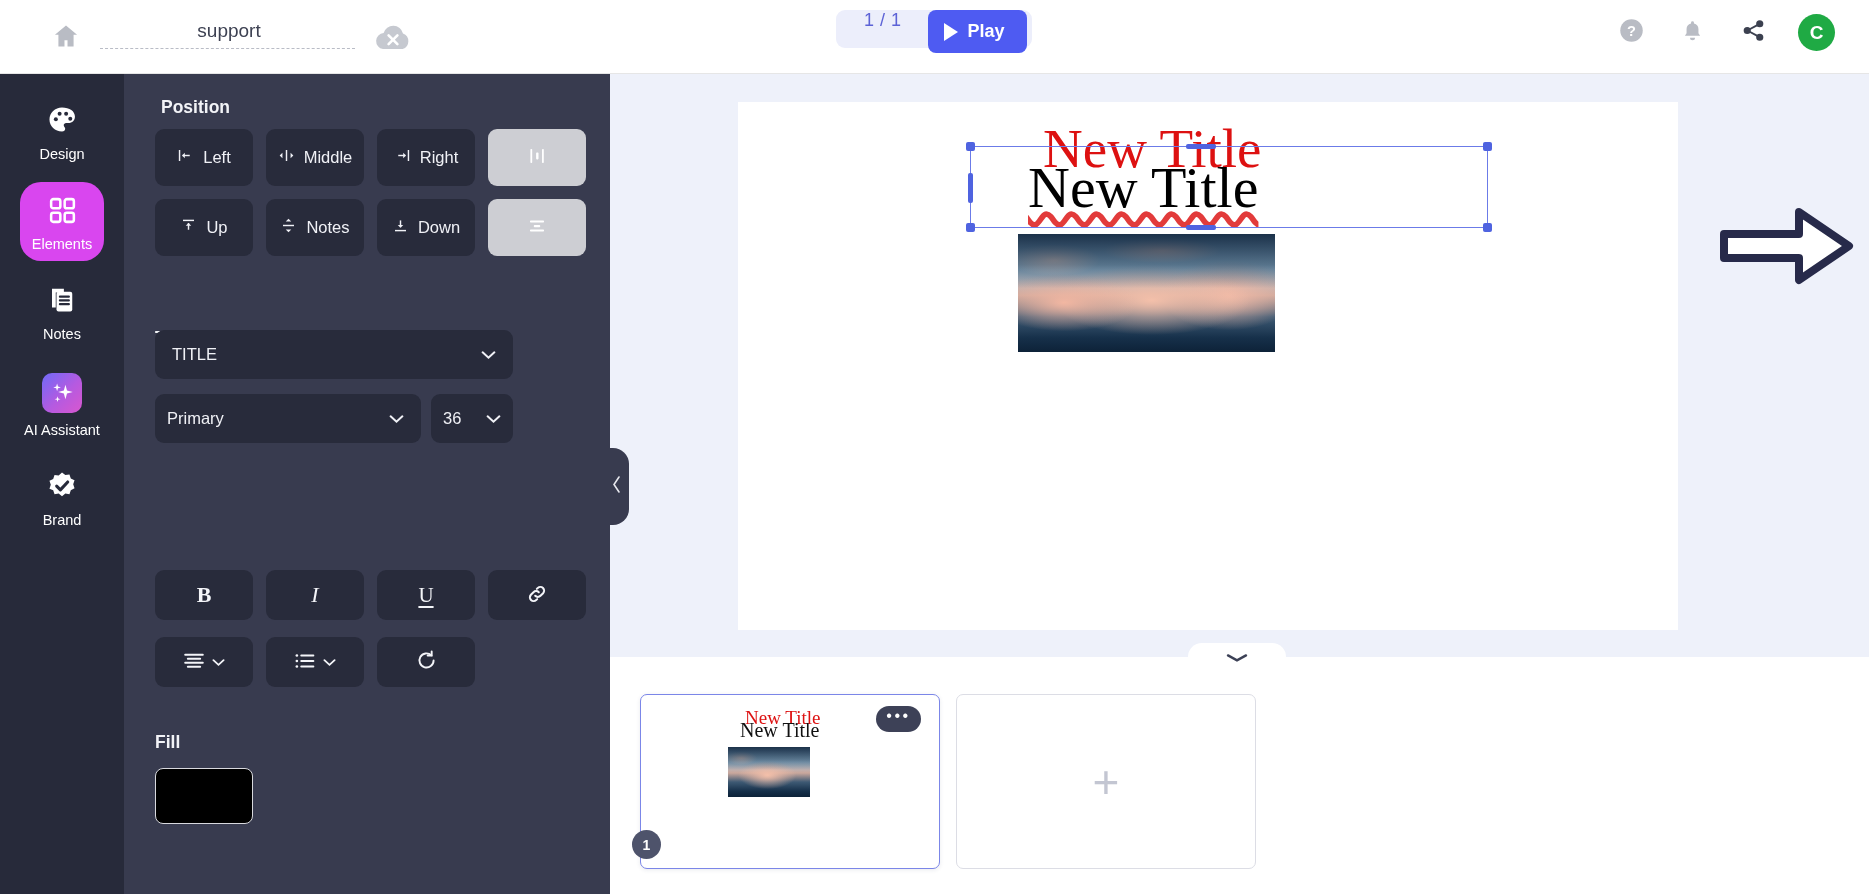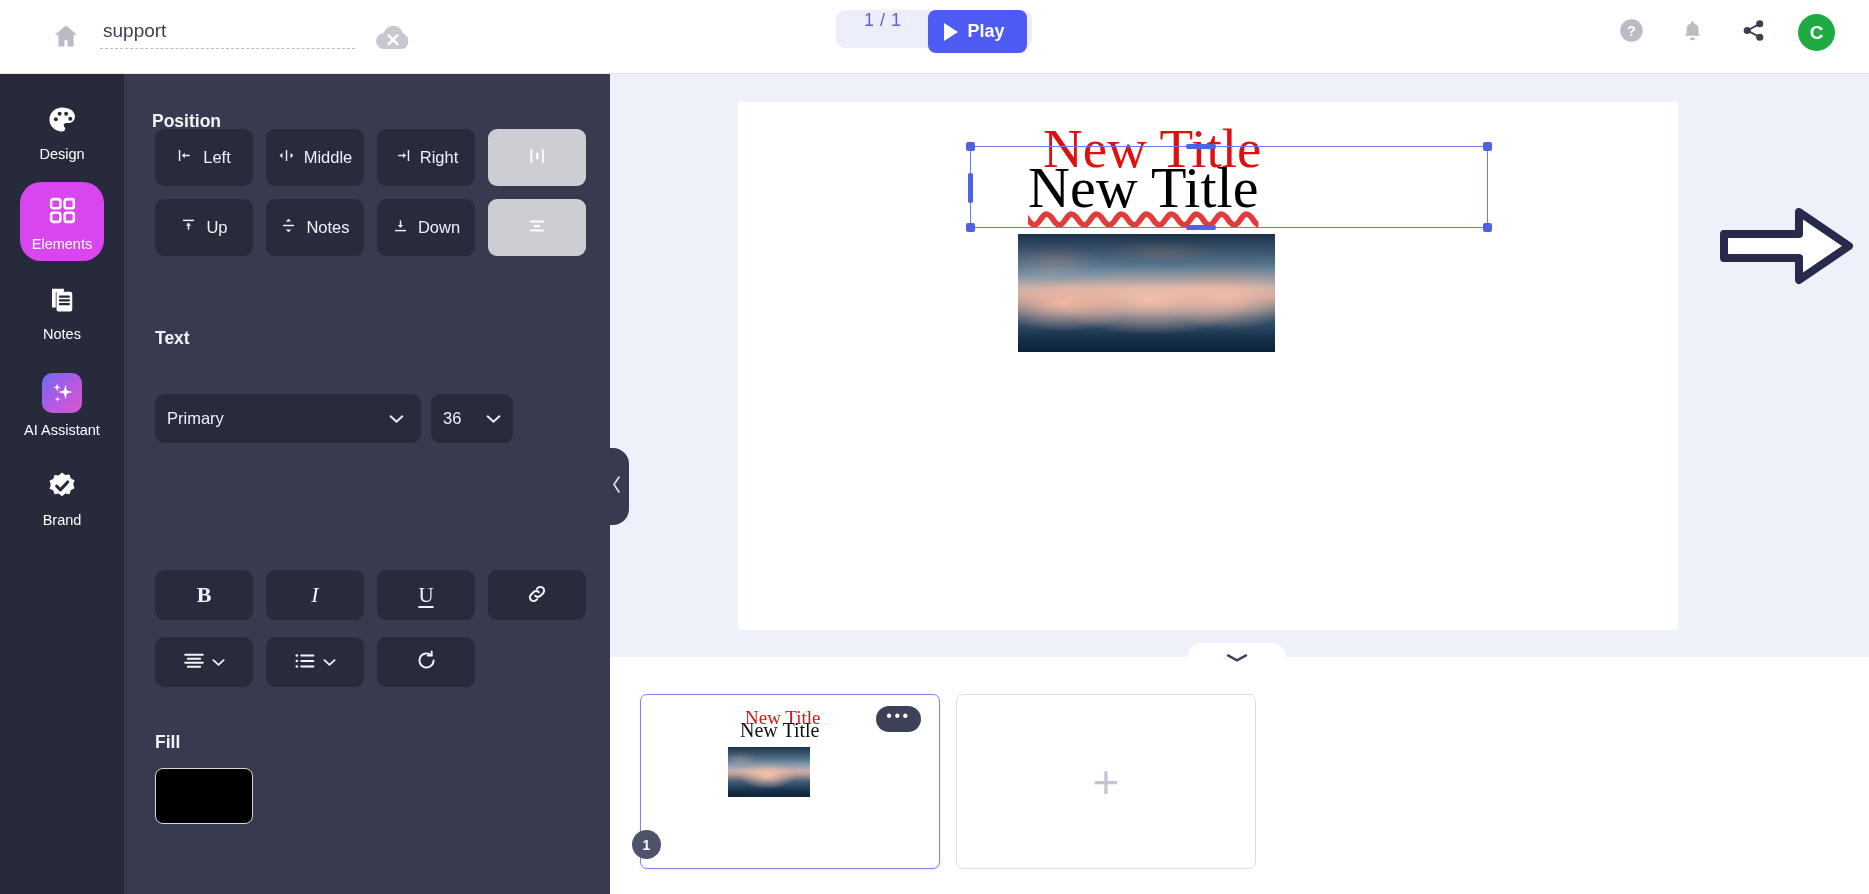--- a/index.html
+++ b/index.html
@@ -24,20 +24,21 @@
   }
   .title-input-wrap {
     position: absolute; left: 100px; top: 20px; width: 255px; height: 36px;
   }
   .title-input {
     width: 100%; border: none; outline: none;
     font-family: "Liberation Sans", sans-serif;
     font-size: 19px; color: #3d4152; background: transparent;
     padding: 0 0 6px 3px;
     border-bottom: 1px dashed #b9bcc6;
+    text-align: center;
   }
   .cloud-btn {
     position: absolute; left: 372px; top: 22px;
     width: 42px; height: 32px; cursor: pointer;
   }
   .center-group {
     position: absolute; left: 836px; top: 10px;
     height: 38px; background: #eceefb; border-radius: 9px;
     display: flex; padding: 0 5px 0 0;
   }
@@ -87,21 +88,21 @@
     background: linear-gradient(135deg, #6f6af8 0%, #b55ae0 55%, #d957cf 100%);
     display: flex; align-items: center; justify-content: center;
   }
 
   
   .panel {
     position: absolute; left: 124px; top: 74px; width: 486px; height: 820px;
     background: #383b4f; overflow: hidden;
   }
   .sec-title { color: #f2f3f7; font-size: 17.5px; font-weight: 600; }
-  .pos-title { position: absolute; left: 28px; top: 23px; margin-top: 14px; }
+  .pos-title { position: absolute; left: 37px; top: 23px; }
   .grid2 { position: absolute; left: 31px; top: 55px; }
   .row { display: flex; gap: 13px; margin-bottom: 13px; }
   .pbtn {
     width: 98px; height: 57px; border-radius: 9px; background: #282b3b;
     display: flex; align-items: center; justify-content: center; gap: 9px;
     color: #f0f1f6; font-size: 16.5px; cursor: pointer; border: none;
     font-family: "Liberation Sans", sans-serif;
   }
   .pbtn.light { background: #cdced3; }
   .text-title { position: absolute; left: 31px; top: 222px; margin-top: 32px; }
@@ -419,20 +420,28 @@
             <rect x="6.8" y="9" width="6.4" height="2.2" rx=".8"></rect>
             <rect x="3" y="13.6" width="14" height="1.8" rx=".7"></rect>
           </svg>
         </span>
       </button>
     </div>
   </div>
 
   <div class="sec-title text-title">Text</div>
 
+  <div class="sel sel-title">
+    <span>TITLE</span>
+    <span>
+      <svg width="15" height="10" viewBox="0 0 14 9" fill="none" stroke="#f0f1f6" stroke-width="1.9" stroke-linecap="round">
+          <path d="M1.5 2 7 7 12.5 2"></path>
+        </svg>
+    </span>
+  </div>
 
   <div class="sel sel-font">
     <span>Primary</span>
     <span>
       <svg width="15" height="10" viewBox="0 0 14 9" fill="none" stroke="#f0f1f6" stroke-width="1.9" stroke-linecap="round">
           <path d="M1.5 2 7 7 12.5 2"></path>
         </svg>
     </span>
   </div>
 

